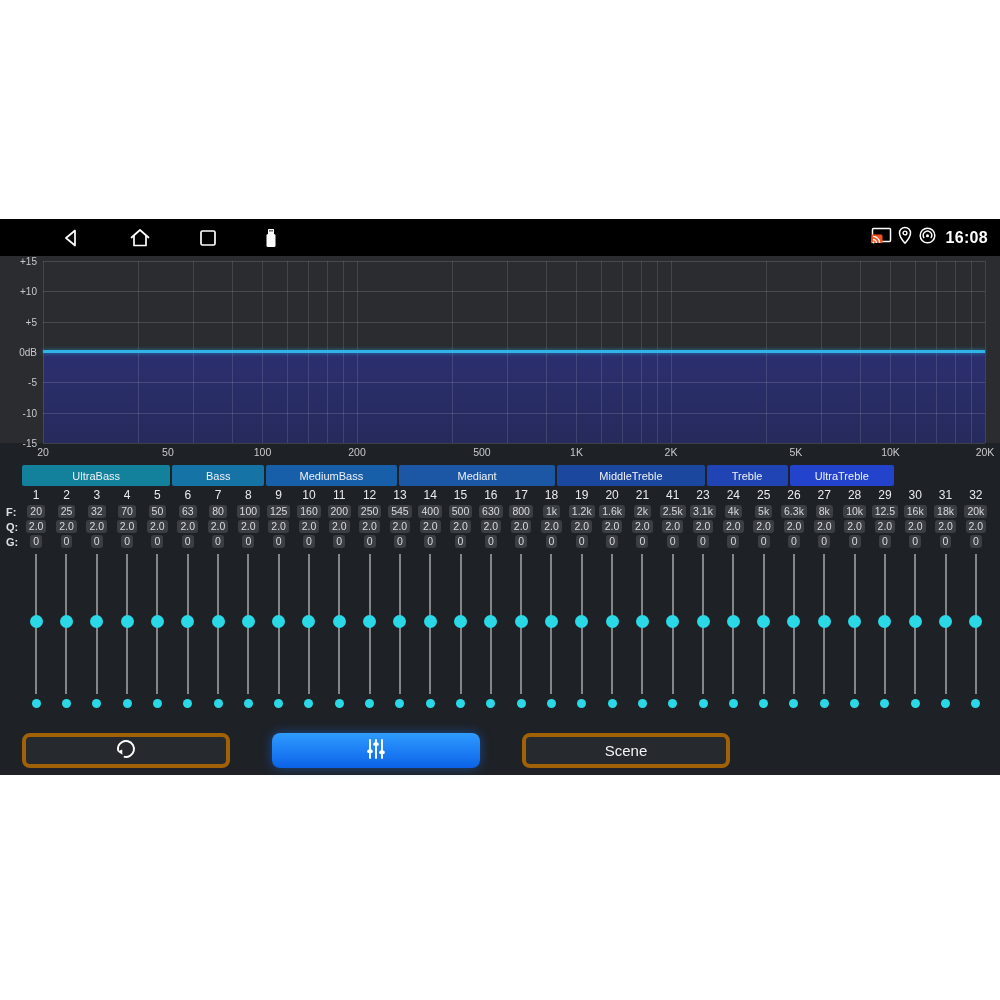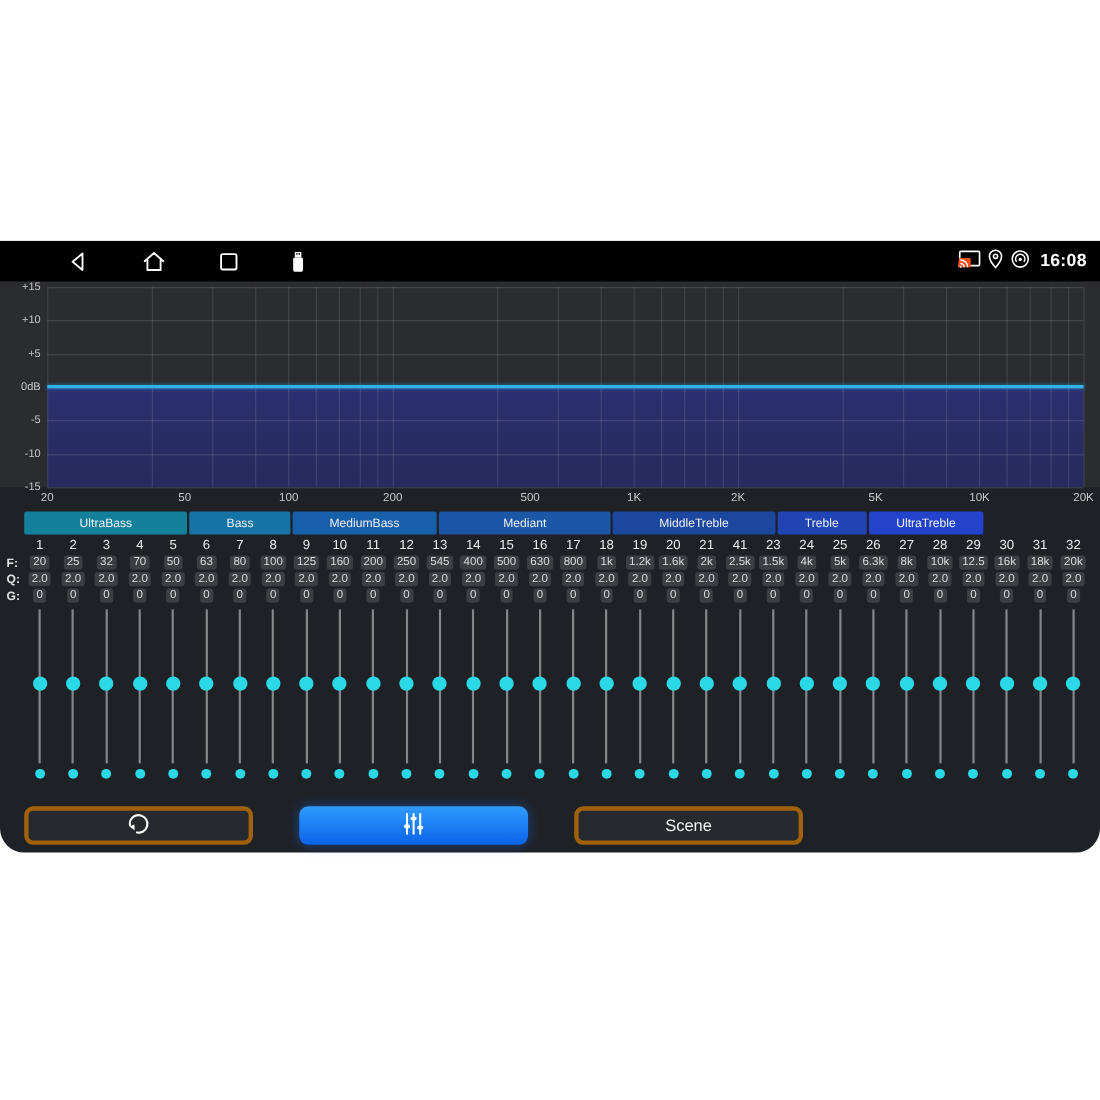--- a/index.html
+++ b/index.html
@@ -1,17 +1,17 @@
 <!DOCTYPE html>
 <html><head>
 <meta charset="utf-8">
 <style>
   html,body{margin:0;padding:0;background:#ffffff;font-family:"Liberation Sans",sans-serif;}
   .page{position:relative;width:1000px;height:1000px;background:#fff;overflow:hidden;}
-  .app{position:absolute;left:0;top:219px;width:1000px;height:556px;background:#1e2126;border-radius:22px;}
+  .app{position:absolute;left:0;top:219px;width:1000px;height:556px;background:#1e2126;}
 
   
   .statusbar{position:absolute;left:0;top:0;width:1000px;height:37px;background:#000;display:flex;align-items:center;}
   .nav-icons{display:flex;align-items:center;gap:46px;padding-left:60px;}
   .nav-icons svg{display:block;}
   .status-right{position:absolute;right:12px;top:0;height:37px;display:flex;align-items:center;gap:5px;}
   .time{color:#fff;font-size:16px;font-weight:700;letter-spacing:.3px;margin-left:4px;}
 
   
   .content{position:absolute;left:0;top:37px;width:1000px;height:519px;}
@@ -599,21 +599,21 @@
               <div class="track"></div>
               <div class="knob"></div>
             </div>
             <div class="dot-cell">
               <div class="mini-dot"></div>
             </div>
           </div>
           <div class="col">
             <div class="ch-num">23</div>
             <div class="vrow">
-              <div class="vbox">1.5k</div>
+              <div class="vbox">3.1k</div>
             </div>
             <div class="vrow">
               <div class="vbox">2.0</div>
             </div>
             <div class="vrow">
               <div class="vbox">0</div>
             </div>
             <div class="slider-cell">
               <div class="track"></div>
               <div class="knob"></div>

